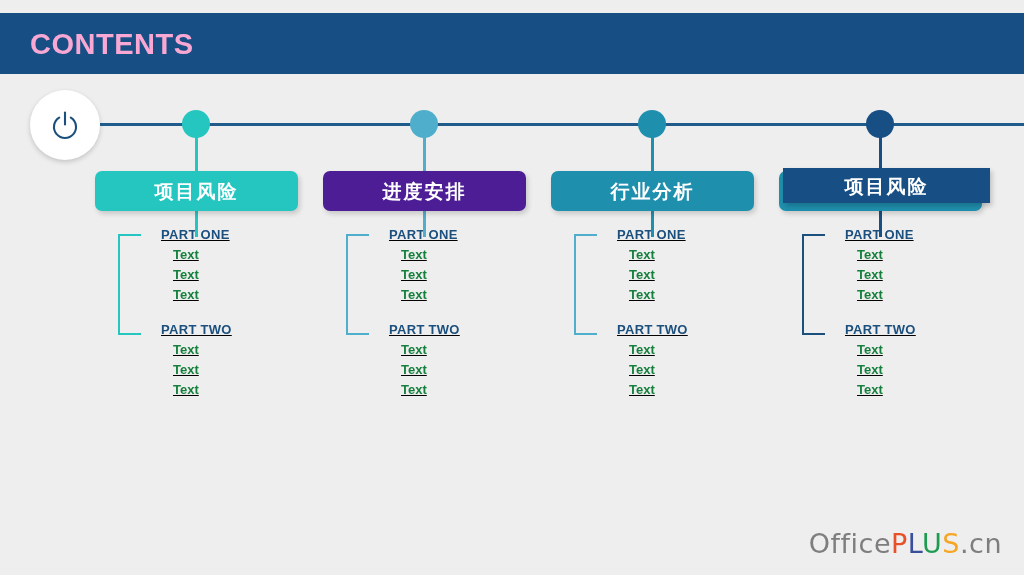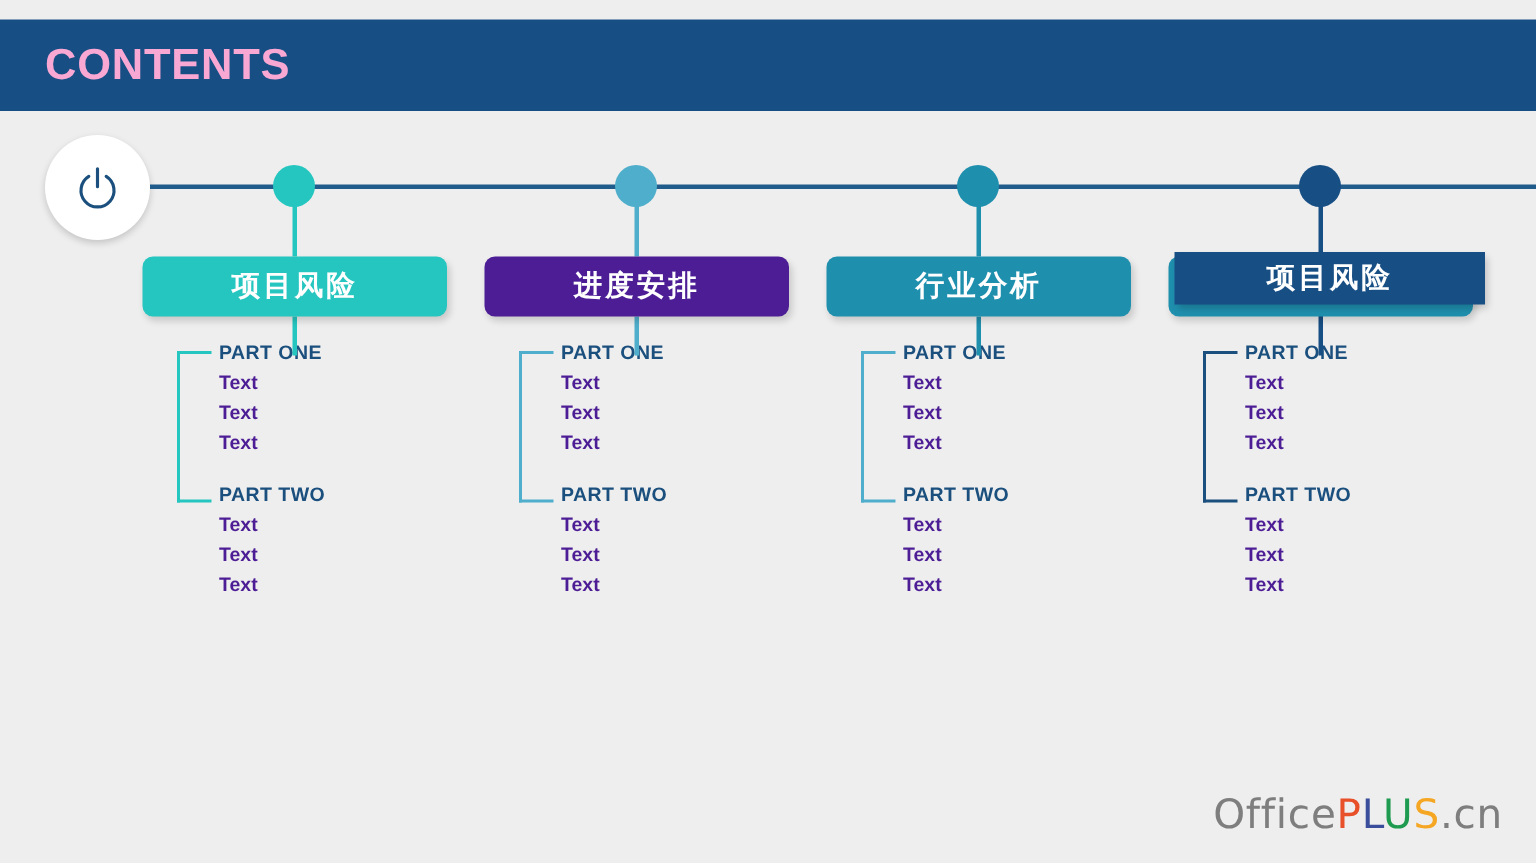--- a/index.html
+++ b/index.html
@@ -125,40 +125,41 @@
     position: absolute;
     left: 0;
     width: 23px;
     height: 2px;
   }
   .bracket-h.one  { top: 6px; }
   .bracket-h.two  { top: 105px; }
 
   .part-group {
     position: absolute;
-    left: 28px;
+    left: 43px;
+    text-decoration: underline;
   }
   .part-group.one { top: 0px; }
   .part-group.two { top: 95px; }
 
   .part-heading {
     color: #1A4F7E;
     font-size: 13px;
     font-weight: bold;
     letter-spacing: 0.3px;
     line-height: 1;
     margin: 0 0 7px 0;
     white-space: nowrap;
   }
   .part-item {
-    color: #4c1d95;
+    color: #15803d;
     font-size: 13px;
     font-weight: bold;
     line-height: 1;
-    margin: 0 0 7px 0;
+    margin: 0 0 7px 12px;
     white-space: nowrap;
   }
 
   
   #footer-logo {
     position: absolute;
     right: 22px;
     bottom: 18px;
     font-size: 27px;
     font-family: "DejaVu Sans", sans-serif;

